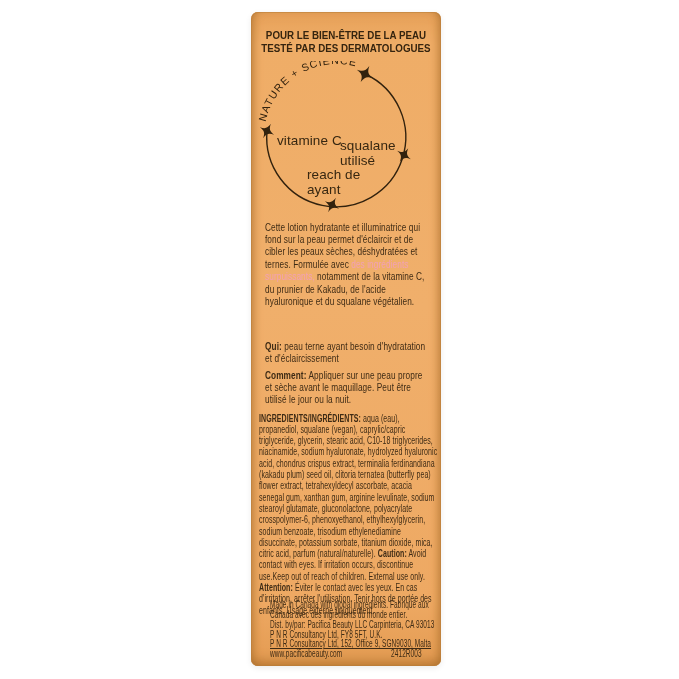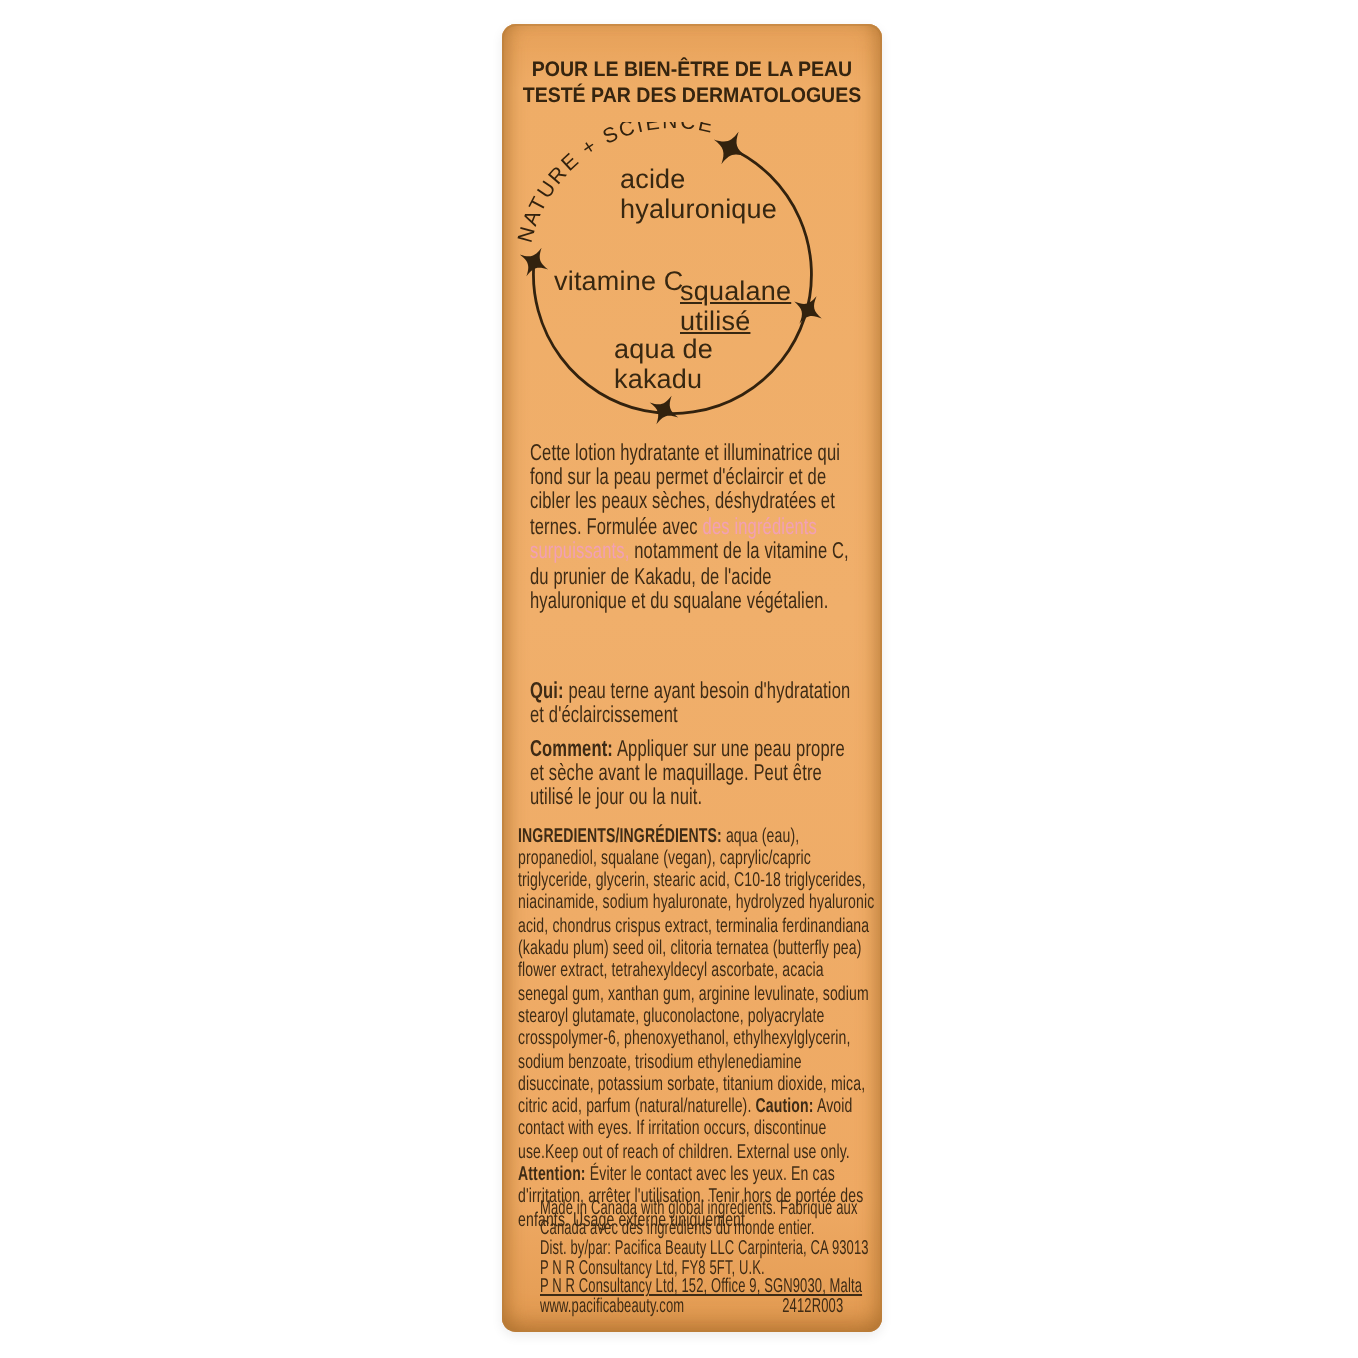--- a/index.html
+++ b/index.html
@@ -30,21 +30,21 @@
   }
 
   .diagram { position:relative; width:190px; height:156px; margin-top:6px; }
   .diagram svg { position:absolute; left:0; top:0; }
   .dlabel {
     position:absolute; font-size:13.5px; line-height:15px;
     color:#372711; letter-spacing:.1px; white-space:nowrap;
   }
   .dl-0 { left:59px;  top:21px; }
   .dl-1 { left:26px;  top:72px; }
-  .dl-2 { left:89px;  top:77px;text-decoration:underline; }
+  .dl-2 { left:89px;  top:77px; }
   .dl-3 { left:56px;  top:106px; }
 
   .content { padding:0 14px; }
   p { margin:0; }
   b { font-weight:bold; }
 
   .condense {
     transform:scaleX(0.72); transform-origin:0 0; width:139%;
     font-size:11.5px; line-height:12.4px; letter-spacing:.1px;
   }
@@ -87,35 +87,31 @@
         <path d="M114,13 A69.5,69.5 0 1 1 16,70" fill="none" stroke="#32220E" stroke-width="1.4"></path>
         <text font-size="10.5" letter-spacing="1.1" fill="#32220E">
           <textPath href="#natpath" startOffset="0">NATURE + SCIENCE</textPath>
         </text>
         <use href="#sparkle" transform="translate(114,13) rotate(28) scale(1.08)" fill="#32220E"></use>
         <use href="#sparkle" transform="translate(16,70) rotate(28) scale(0.95)" fill="#32220E"></use>
         <use href="#sparkle" transform="translate(153,94) rotate(32) scale(0.95)" fill="#32220E"></use>
         <use href="#sparkle" transform="translate(81,144) rotate(28) scale(0.95)" fill="#32220E"></use>
       </svg>
 
-      <div class="dlabel dl-0">
-        <div>acide</div>
-        <div>hyaluronique</div>
-      </div>
       <div class="dlabel dl-1">
         <div>vitamine C</div>
         <div></div>
       </div>
       <div class="dlabel dl-2">
         <div>squalane</div>
         <div>utilisé</div>
       </div>
       <div class="dlabel dl-3">
-        <div>aqua de</div>
-        <div>kakadu</div>
+        <div>reach de</div>
+        <div>ayant</div>
       </div>
     </div>
 
     <div class="content">
       <p class="condense desc"><span>Cette lotion hydratante et illuminatrice qui fond sur la peau permet d'éclaircir et de cibler les peaux sèches, déshydratées et ternes. Formulée avec </span><span class="pink">des ingrédients surpuissants,</span><span> notamment de la vitamine C, du prunier de Kakadu, de l'acide hyaluronique et du squalane végétalien.</span></p>
 
       <p class="condense who"><b>Qui:</b> <span>peau terne ayant besoin d'hydratation et d'éclaircissement</span></p>
 
       <p class="condense how"><b>Comment:</b> <span>Appliquer sur une peau propre et sèche avant le maquillage. Peut être utilisé le jour ou la nuit.</span></p>
 

